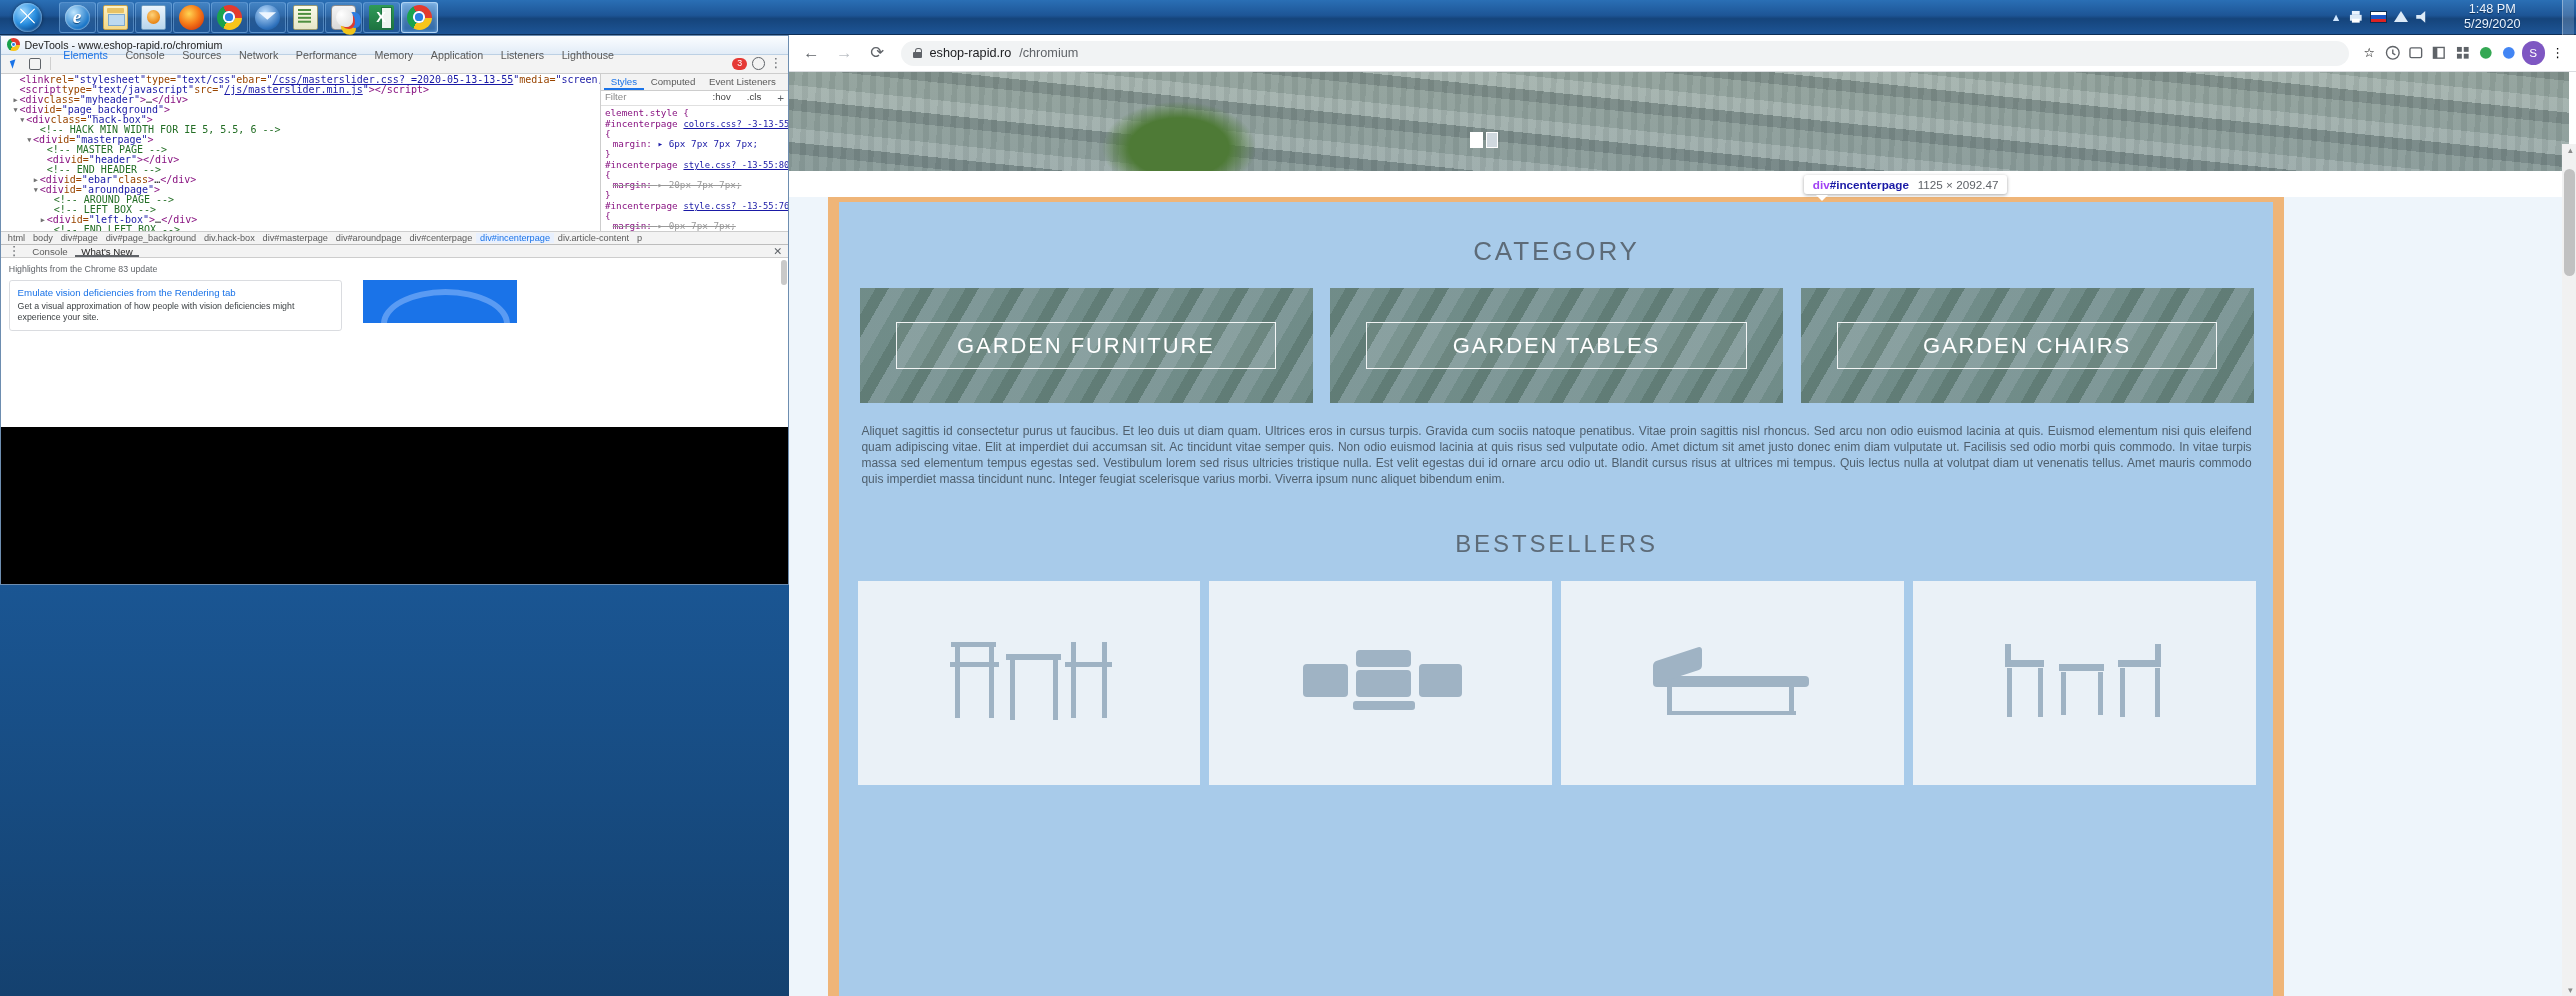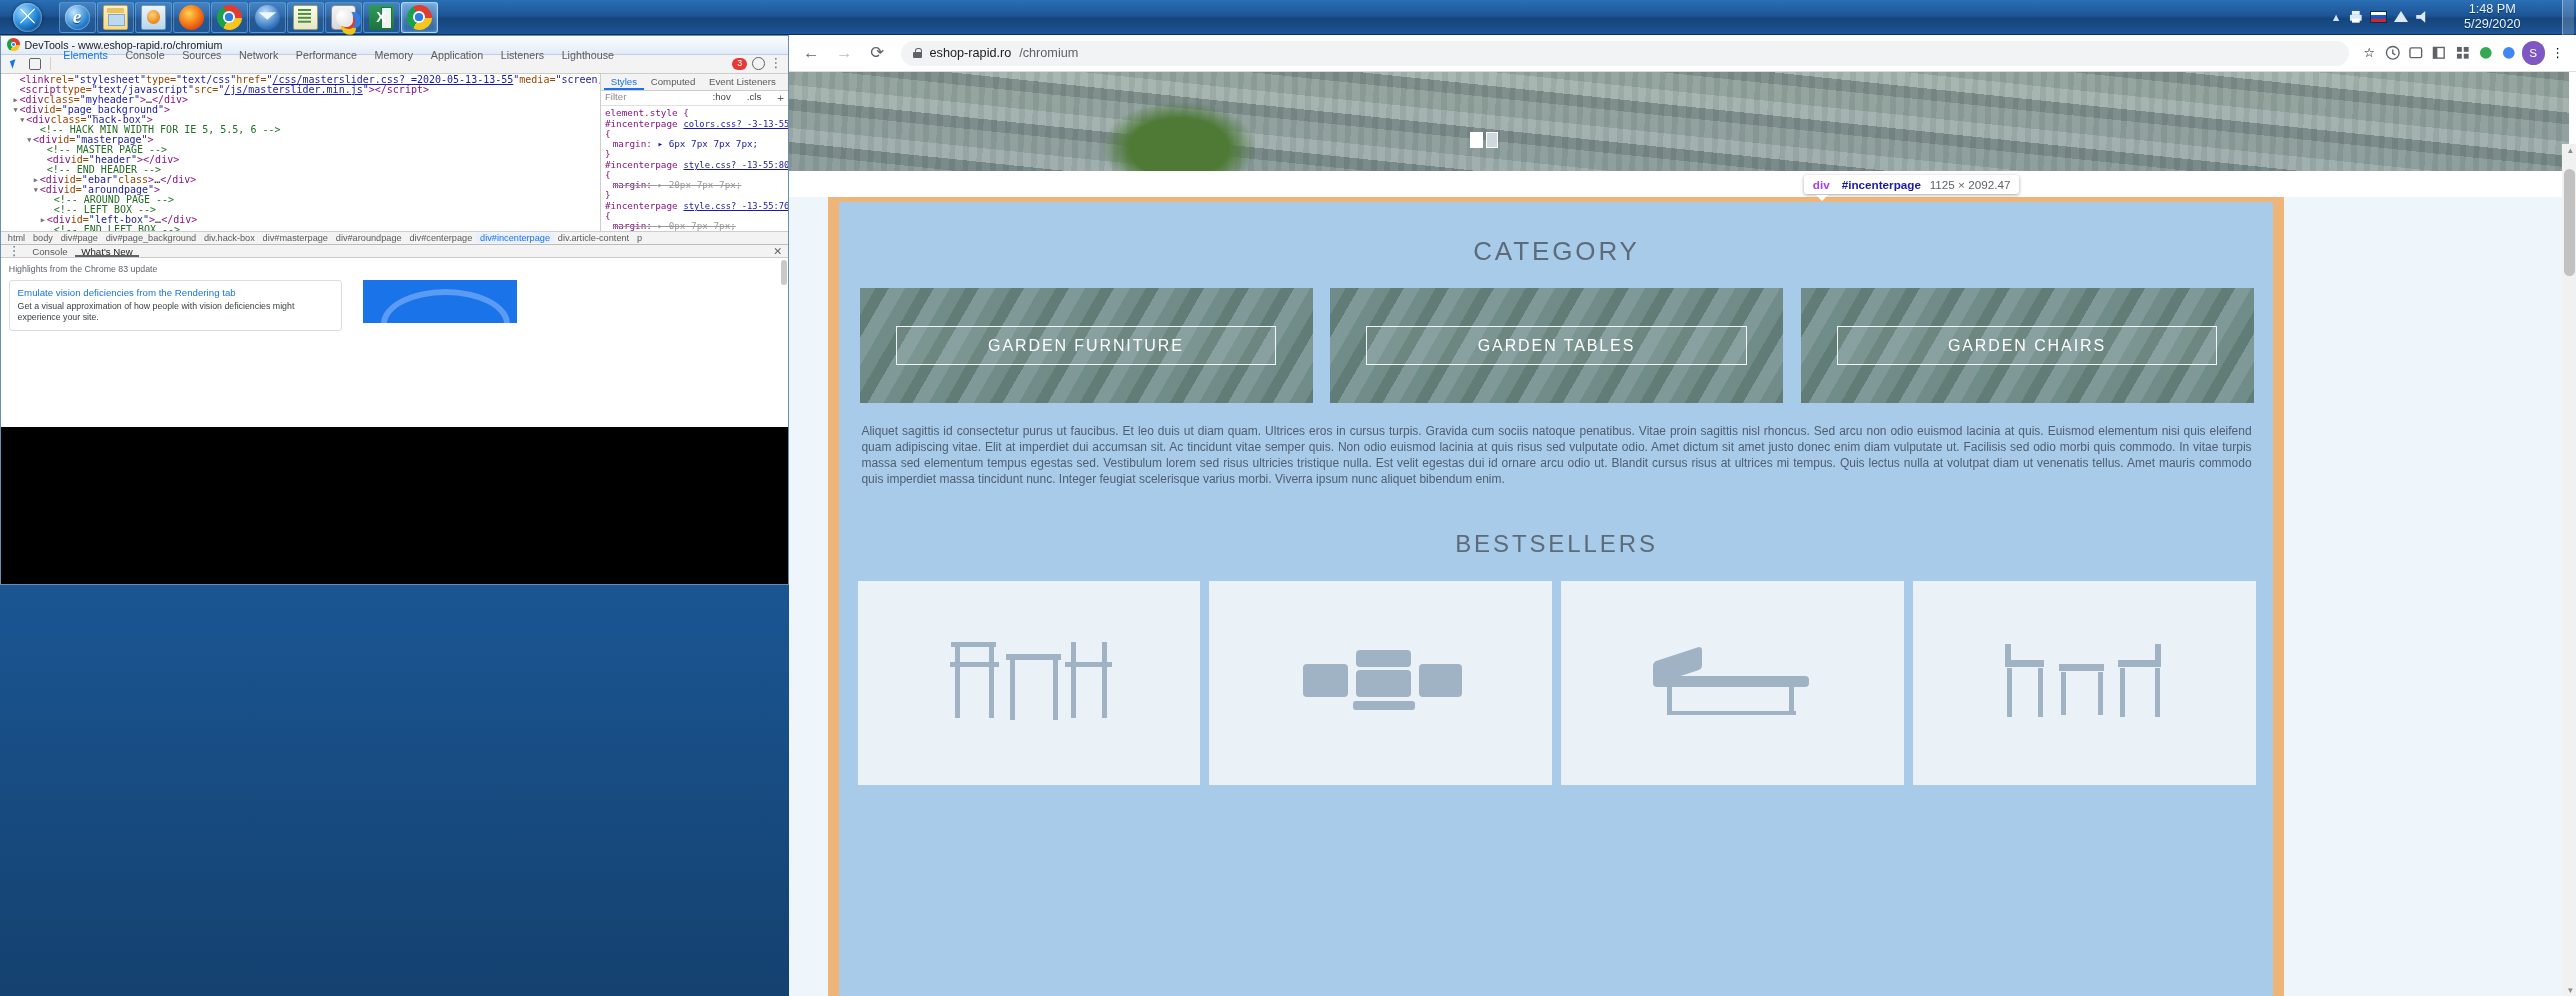--- a/index.html
+++ b/index.html
@@ -299,21 +299,21 @@
   .sdot { width:12.7px; height:15.6px; border:1.9px solid #fff; background:#cfd8de; }
   .sdot.active { background:#fff; }
 
   .highlight-tooltip {
     position:absolute; left:1015px; top:103px; z-index:9;
     background:#fff; border-radius:2.9px; box-shadow:0 1px 3.9px rgba(0,0,0,.35);
     padding:2.9px 8.8px; font-size:11.7px; white-space:nowrap;
     display:flex; align-items:baseline; gap:8.8px;
   }
   .ht-sel { color:#a142f4; font-weight:bold; }
-  .ht-sel .hash { color:#1a1aa6;margin-left:12px; }
+  .ht-sel .hash { color:#1a1aa6; }
   .ht-dim { color:#5f6368; }
   .highlight-tooltip:after {
     content:""; position:absolute; left:11.7px; bottom:-6.8px;
     border-left:6.8px solid transparent; border-right:6.8px solid transparent; border-top:6.8px solid #fff;
   }
 
   .page-wrap {
     position:absolute; left:0; top:125px; width:1780px; bottom:0;
     background:#eef5fb;
   }
@@ -332,21 +332,21 @@
   }
   .cat-row { display:flex; gap:17.5px; padding:21.4px 19.5px 0 19.5px; }
   .cat-card {
     flex:1; height:115px; position:relative; overflow:hidden;
     background:
       linear-gradient(180deg, rgba(70,110,150,.42), rgba(70,110,150,.42)),
       repeating-linear-gradient(120deg,#8fa27f 0 13.6px,#74875f 13.6px 25px,#a9b79a 25px 39px);
     display:flex; align-items:center; justify-content:center;
   }
   .cat-card-label {
-    border:1.9px solid rgba(255,255,255,.9); color:#fff; font-size:16px; letter-spacing:1.9px;
+    border:1.9px solid rgba(255,255,255,.9); color:#fff; font-size:22px; letter-spacing:1.9px;
     padding:9.7px 0; width:84%; text-align:center; background:rgba(255,255,255,.08);
   }
   .para {
     color:#4f5f6d; font-size:12px; line-height:16px; text-align:justify;
     padding:19.5px 21.4px 0 21.4px;
   }
   .bestsellers-title {
     text-align:center; color:#5d6b78; font-size:24px; letter-spacing:2.9px; padding-top:43px; font-weight:300;
   }
   .products-row { display:flex; gap:9.7px; padding:23.4px 17.5px 0 17.5px; }
@@ -628,21 +628,21 @@
             <div class="dom-row">
               <span class="tri" style="margin-left: 6.8px;"></span>
               <span class="punct">&lt;</span>
               <span class="tag">link</span>
               <span class="attr"> rel</span>
               <span class="eq">=</span>
               <span class="val">"stylesheet"</span>
               <span class="attr"> type</span>
               <span class="eq">=</span>
               <span class="val">"text/css"</span>
-              <span class="attr"> href</span>
+              <span class="attr"> ebar</span>
               <span class="eq">=</span>
               <span class="val">"</span>
               <span class="lnk">/css/masterslider.css? =2020-05-13-13-55</span>
               <span class="val">"</span>
               <span class="attr"> media</span>
               <span class="eq">=</span>
               <span class="val">"screen, projection"</span>
             </div>
             <div class="dom-row">
               <span class="tri" style="margin-left: 6.8px;"></span>

